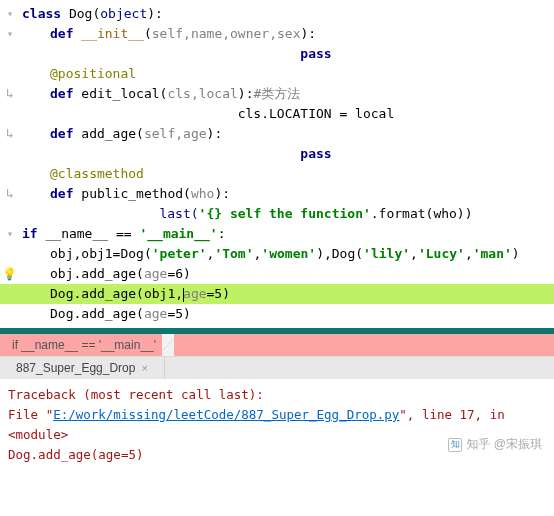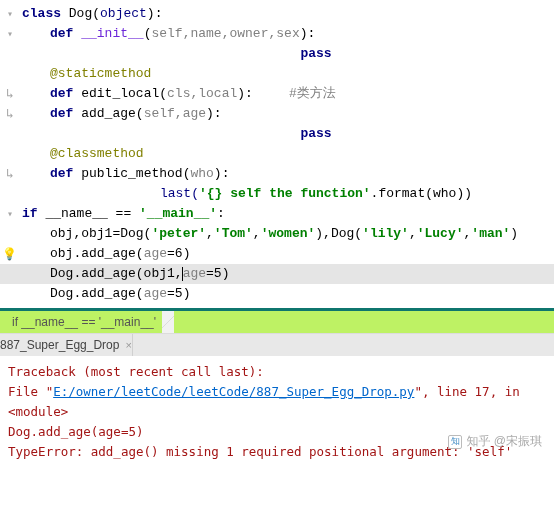--- a/index.html
+++ b/index.html
@@ -3,37 +3,37 @@
 <meta charset="utf-8">
 <style>
   * { margin: 0; padding: 0; box-sizing: border-box; }
   body { font-family: "Consolas", "Monaco", monospace; font-size: 13px; background: #fff; width: 554px; color: #000; }
   .editor { padding: 4px 0; line-height: 20px; }
   .line { display: flex; align-items: center; white-space: pre; padding-left: 2px; }
   .gutter { width: 16px; display: inline-flex; align-items: center; justify-content: center; margin-right: 4px; flex-shrink: 0; }
   .gutter.collapse { color: #a8a8a8; font-size: 10px; }
   .gutter.hint { color: #a8a8a8; }
   .gutter.bulb { color: #e6a817; font-size: 12px; }
-  .content { flex: 1; font-family: Liberation Mono, monospace; }
-  .hl-line { background: #e5e5e5; }
+  .content { flex: 1; }
+  .hl-line { background: #bef264; }
   .kw { color: #000080; font-weight: bold; }
   .dec { color: #808000; }
   .str { color: #008000; font-weight: bold; }
   .builtin { color: #000080; }
-  .mag { color: #6d28d9; }
+  .mag { color: #a16207; }
   .param { color: #808080; }
-  .comment { color: #808080; margin-left: 36px; }
+  .comment { color: #808080; }
   .ind1 { padding-left: 28px; }
   .ind2 { padding-left: 56px; text-align: center; }
   .cursor { display: inline-block; width: 1px; height: 14px; background: #000; vertical-align: middle; margin: 0 -0.5px; }
-  .breadcrumbs { display: flex; background: #bef264; border-top: 3px solid #0f766e; border-bottom: 1px solid #dcdcdc; font-family: Arial, sans-serif; font-size: 12px; }
+  .breadcrumbs { display: flex; background: #fca5a5; border-top: 6px solid #0f766e; border-bottom: 1px solid #dcdcdc; font-family: Arial, sans-serif; font-size: 12px; }
   .crumb { padding: 4px 12px; color: #555; position: relative; }
   .crumb::after { content: ''; position: absolute; right: -6px; top: 0; bottom: 0; width: 12px; background: linear-gradient(135deg, #f2f2f2 49%, #dcdcdc 50%, #f2f2f2 51%); }
   .tabbar { display: flex; background: #e8e8e8; font-family: Arial, sans-serif; font-size: 12px; }
-  .tab { padding: 4px 0; display: flex; align-items: center; gap: 6px; border-right: 1px solid #d0d0d0; color: #444; }
+  .tab { padding: 4px 16px; display: flex; align-items: center; gap: 6px; border-right: 1px solid #d0d0d0; color: #444; }
   .tab .close { color: #999; font-size: 11px; }
   .console { padding: 6px 8px; font-family: "Consolas", monospace; font-size: 12.5px; line-height: 20px; }
   .err { color: #a31515; }
   .link { color: #0066cc; text-decoration: underline; }
   .watermark { position: absolute; right: 12px; bottom: 18px; color: #aaa; font-family: Arial, sans-serif; font-size: 12px; display: flex; align-items: center; gap: 4px; }
   .watermark .logo { width: 14px; height: 14px; border: 1px solid #bbb; border-radius: 2px; display: inline-flex; align-items: center; justify-content: center; font-size: 9px; color: #3b88c3; }
   .wrap { position: relative; }
 </style>
 </head>
 <body>
@@ -47,25 +47,29 @@
   <div class="line">
     <span class="gutter collapse">▾</span>
     <span class="content ind1"><span class="kw">def </span><span class="mag">__init__</span><span>(</span><span class="param">self,name,owner,sex</span><span>):</span></span>
   </div>
   <div class="line">
     <span class="gutter"></span>
     <span class="content ind2"><span class="kw">pass</span></span>
   </div>
   <div class="line">
     <span class="gutter"></span>
-    <span class="content ind1"><span class="dec">@staticmethod</span></span>
+    <span class="content ind1"><span class="dec">@positional</span></span>
   </div>
   <div class="line">
     <span class="gutter hint">↳</span>
     <span class="content ind1"><span class="kw">def </span><span>edit_local(</span><span class="param">cls,local</span><span>):</span><span class="comment">#类方法</span></span>
+  </div>
+  <div class="line">
+    <span class="gutter"></span>
+    <span class="content ind2"><span>cls.LOCATION = local</span></span>
   </div>
   <div class="line">
     <span class="gutter hint">↳</span>
     <span class="content ind1"><span class="kw">def </span><span>add_age(</span><span class="param">self,age</span><span>):</span></span>
   </div>
   <div class="line">
     <span class="gutter"></span>
     <span class="content ind2"><span class="kw">pass</span></span>
   </div>
   <div class="line">
@@ -108,23 +112,22 @@
 
 <div class="tabbar">
   <div class="tab">
     <span>887_Super_Egg_Drop</span>
     <span class="close">×</span>
   </div>
 </div>
 
 <div class="console">
   <div class="err">Traceback (most recent call last):</div>
-  <div class="err"><span>  File "</span><span class="link">E:/owner/leetCode/leetCode/887_Super_Egg_Drop.py</span><span>", line 17, in &lt;module&gt;</span></div>
+  <div class="err"><span>  File "</span><span class="link">E:/work/missing/leetCode/887_Super_Egg_Drop.py</span><span>", line 17, in &lt;module&gt;</span></div>
   <div class="err">    Dog.add_age(age=5)</div>
-  <div class="err">TypeError: add_age() missing 1 required positional argument: 'self'</div>
 </div>
 
 <div class="watermark">
   <span class="logo">知</span>
   <span>知乎 @宋振琪</span>
 </div>
 
 </div>
 
 </body></html>

